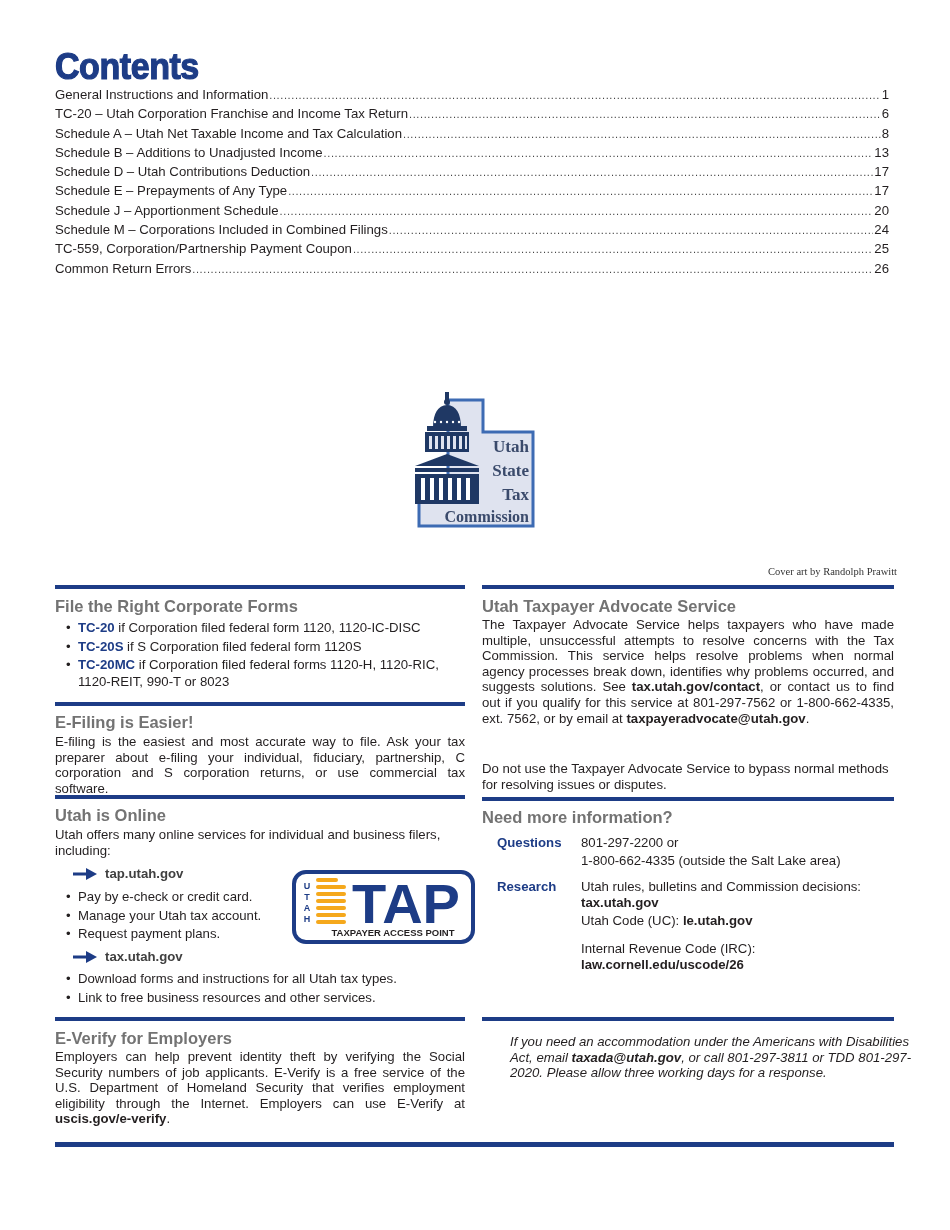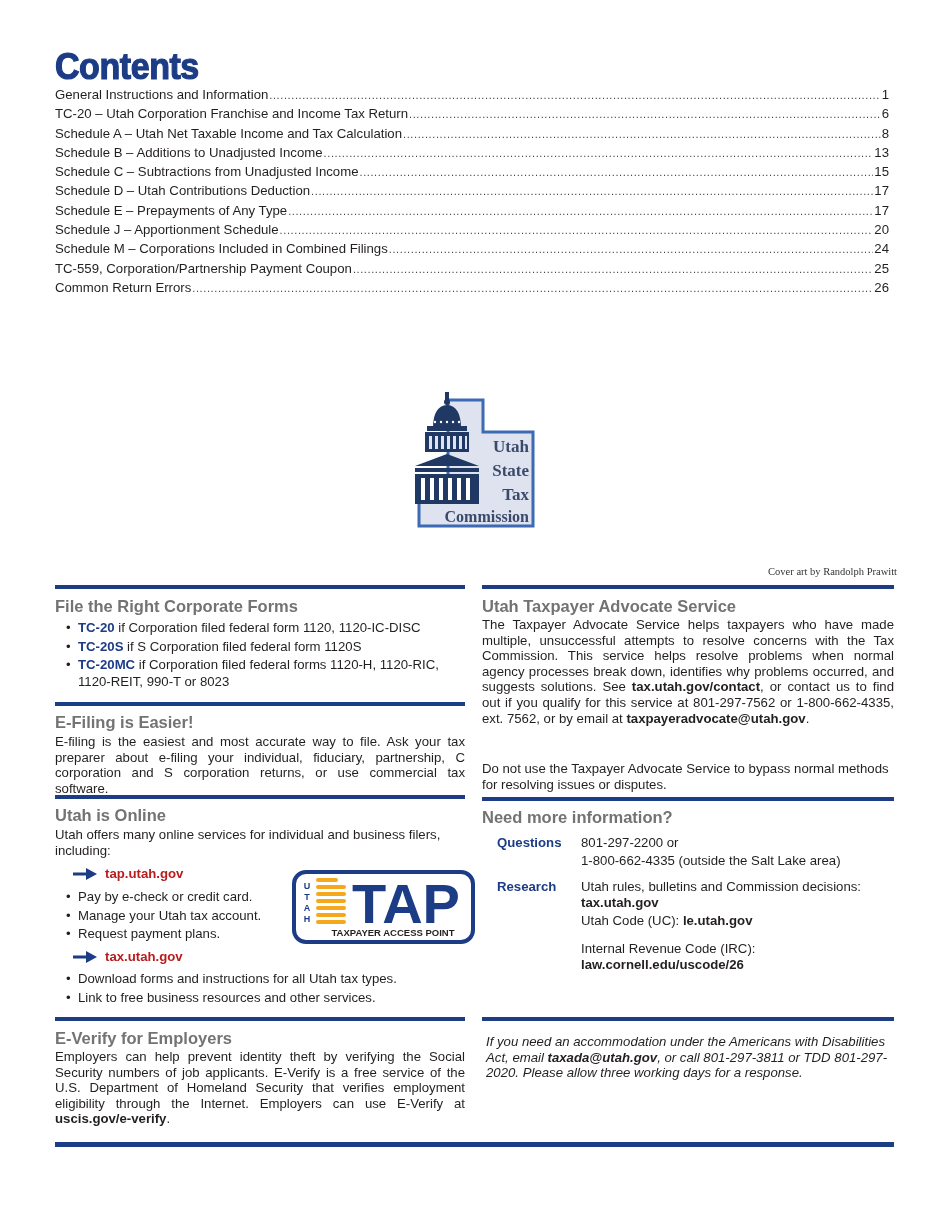--- a/index.html
+++ b/index.html
@@ -17,21 +17,21 @@
   .cover-art { position: absolute; right: 53px; top: 564px; font-family: "Liberation Serif", serif; font-size: 10.5px; color: #333; }
 
   .bar { position: absolute; height: 4px; background: #1d3c86; }
   .h2 { position: absolute; font-weight: bold; font-size: 16.5px; color: #737373; line-height: 19px; }
   .para { position: absolute; text-align: justify; font-size: 13.2px; line-height: 15.6px; }
   .para b { font-weight: bold; }
   ul.bullets { list-style: none; position: absolute; }
   ul.bullets li { position: relative; padding-left: 14px; line-height: 18.5px; font-size: 13.2px; }
   ul.bullets li::before { content: "•"; position: absolute; left: 2px; top: 0; }
   .kw { font-weight: bold; color: #1d3c86; }
-  .arrow-link { position: absolute; display: flex; align-items: center; gap: 8px; font-weight: bold; color: #b91c1c; font-size: 13.2px; }
+  .arrow-link { position: absolute; display: flex; align-items: center; gap: 8px; font-weight: bold; color: #404040; font-size: 13.2px; }
   .tap { position: absolute; left: 292px; top: 870px; width: 183px; height: 74px; border: 4px solid #1d3c86; border-radius: 14px; }
   .info-row { position: absolute; display: flex; }
   .info-key { width: 84px; font-weight: bold; color: #1d3c86; }
   .info-val { font-size: 13.2px; line-height: 16px; }
   .italic { font-style: italic; }
 </style>
 </head>
 <body>
 
 <div class="title">Contents</div>
@@ -49,25 +49,20 @@
     </div>
   <div class="toc-row">
       <span class="toc-label">Schedule A – Utah Net Taxable Income and Tax Calculation</span>
       <span class="toc-dots"></span>
       <span class="toc-page">8</span>
     </div>
   <div class="toc-row">
       <span class="toc-label">Schedule B – Additions to Unadjusted Income</span>
       <span class="toc-dots"></span>
       <span class="toc-page">13</span>
-    </div>
-  <div class="toc-row">
-      <span class="toc-label">Schedule C – Subtractions from Unadjusted Income</span>
-      <span class="toc-dots"></span>
-      <span class="toc-page">15</span>
     </div>
   <div class="toc-row">
       <span class="toc-label">Schedule D – Utah Contributions Deduction</span>
       <span class="toc-dots"></span>
       <span class="toc-page">17</span>
     </div>
   <div class="toc-row">
       <span class="toc-label">Schedule E – Prepayments of Any Type</span>
       <span class="toc-dots"></span>
       <span class="toc-page">17</span>
@@ -223,15 +218,15 @@
   <div class="info-val">
     <div>Utah rules, bulletins and Commission decisions:</div>
     <div style="font-weight:bold;">tax.utah.gov</div>
     <div style="margin-top:2px;"><span>Utah Code (UC): </span><b>le.utah.gov</b></div>
     <div style="margin-top:12px;">Internal Revenue Code (IRC):</div>
     <div style="font-weight:bold;">law.cornell.edu/uscode/26</div>
   </div>
 </div>
 
 <div class="bar" style="left:482px; top:1017px; width:412px;"></div>
-<div class="para italic" style="left:486px; top:1034px; width:412px; text-align:left;"><span>If you need an accommodation under the Americans with Disabilities Act, email </span><b>taxada@utah.gov</b><span>, or call 801-297-3811 or TDD 801-297-2020. Please allow three working days for a response.</span></div>
+<div class="para italic" style="left:510px; top:1034px; width:412px; text-align:left;"><span>If you need an accommodation under the Americans with Disabilities Act, email </span><b>taxada@utah.gov</b><span>, or call 801-297-3811 or TDD 801-297-2020. Please allow three working days for a response.</span></div>
 
 <div class="bar" style="left:55px; top:1142px; width:839px; height:5px;"></div>
 
 </body></html>

